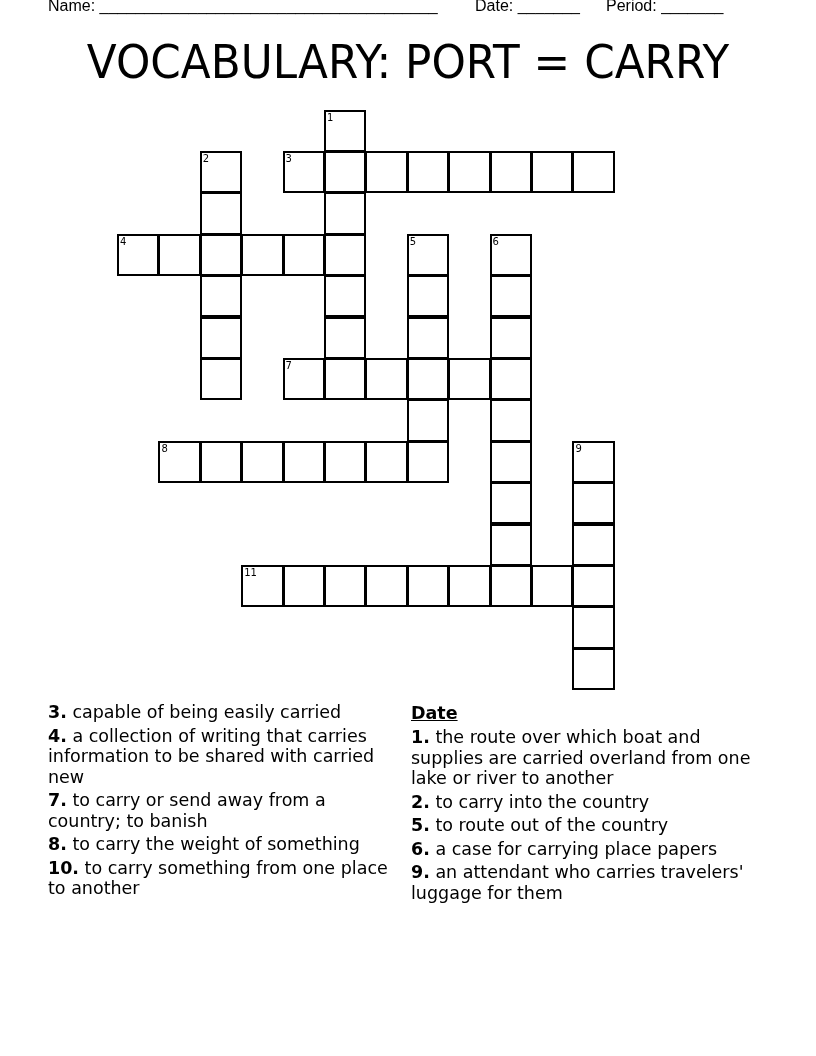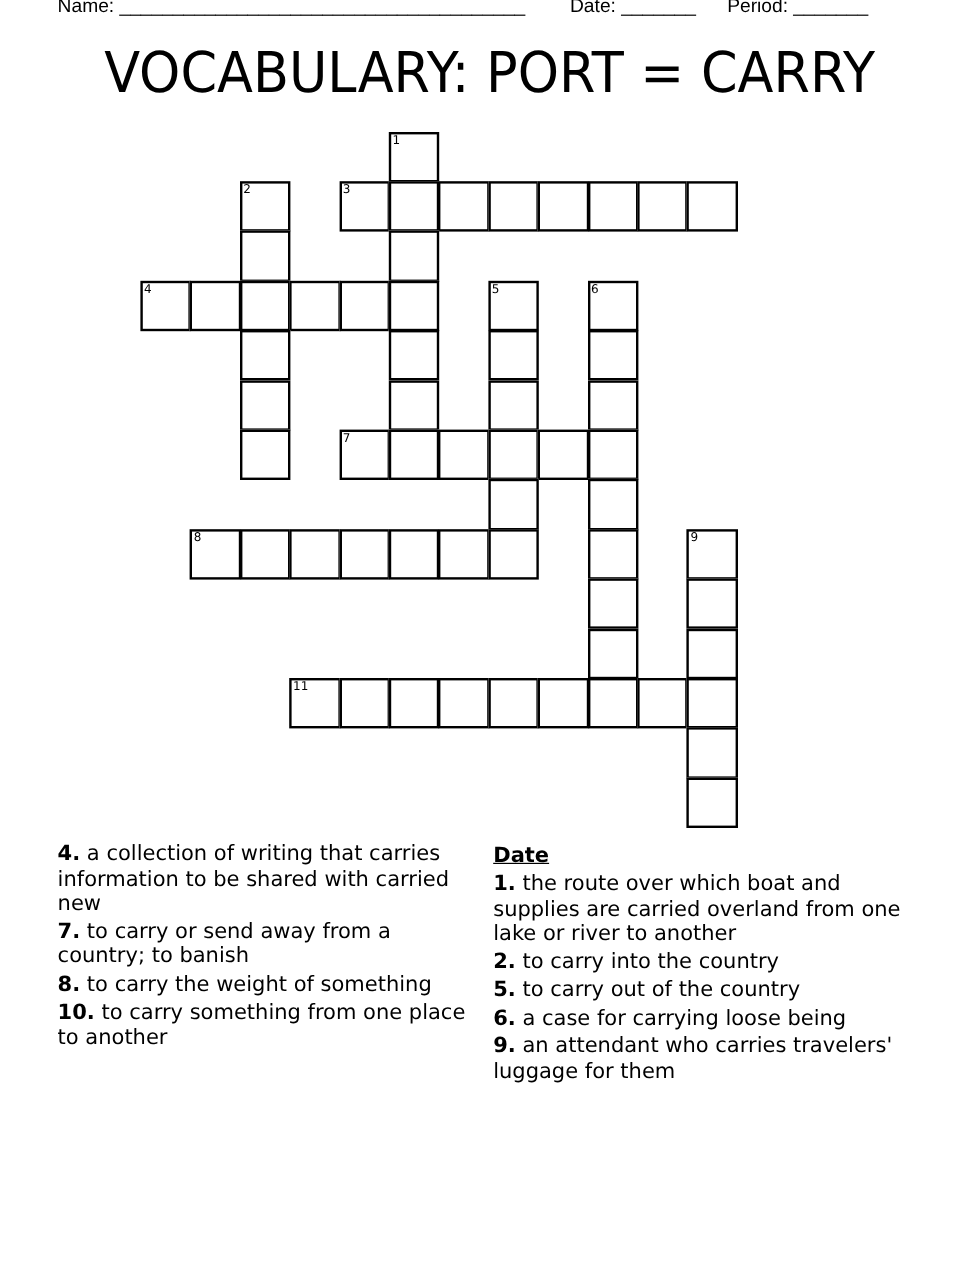--- a/index.html
+++ b/index.html
@@ -125,26 +125,27 @@
     <div class="cell" style="left: 407.8px; top: 565.9px; width: 42.4px; height: 42.4px;"></div>
     <div class="cell" style="left: 449.2px; top: 565.9px; width: 42.4px; height: 42.4px;"></div>
     <div class="cell" style="left: 490.6px; top: 565.9px; width: 42.4px; height: 42.4px;"></div>
     <div class="cell" style="left: 532px; top: 565.9px; width: 42.4px; height: 42.4px;"></div>
     <div class="cell" style="left: 573.4px; top: 565.9px; width: 42.4px; height: 42.4px;"></div>
     <div class="cell" style="left: 573.4px; top: 607.3px; width: 42.4px; height: 42.4px;"></div>
     <div class="cell" style="left: 573.4px; top: 648.7px; width: 42.4px; height: 42.4px;"></div>
   </div>
 
 <div class="clues across">
+  <div class="clue"><b>3.</b><span> capable of being easily carried</span></div>
   <div class="clue"><b>4.</b><span> a collection of writing that carries information to be shared with carried new</span></div>
   <div class="clue"><b>7.</b><span> to carry or send away from a country; to banish</span></div>
   <div class="clue"><b>8.</b><span> to carry the weight of something</span></div>
   <div class="clue"><b>10.</b><span> to carry something from one place to another</span></div>
 </div>
 
 <div class="clues down">
   <h3>Date</h3>
   <div class="clue"><b>1.</b><span> the route over which boat and supplies are carried overland from one lake or river to another</span></div>
   <div class="clue"><b>2.</b><span> to carry into the country</span></div>
-  <div class="clue"><b>5.</b><span> to carry out of the country</span></div>
-  <div class="clue"><b>6.</b><span> a case for carrying loose being</span></div>
+  <div class="clue"><b>5.</b><span> to route out of the country</span></div>
+  <div class="clue"><b>6.</b><span> a case for carrying place papers</span></div>
   <div class="clue"><b>9.</b><span> an attendant who carries travelers' luggage for them</span></div>
 </div>
 
 </body></html>

